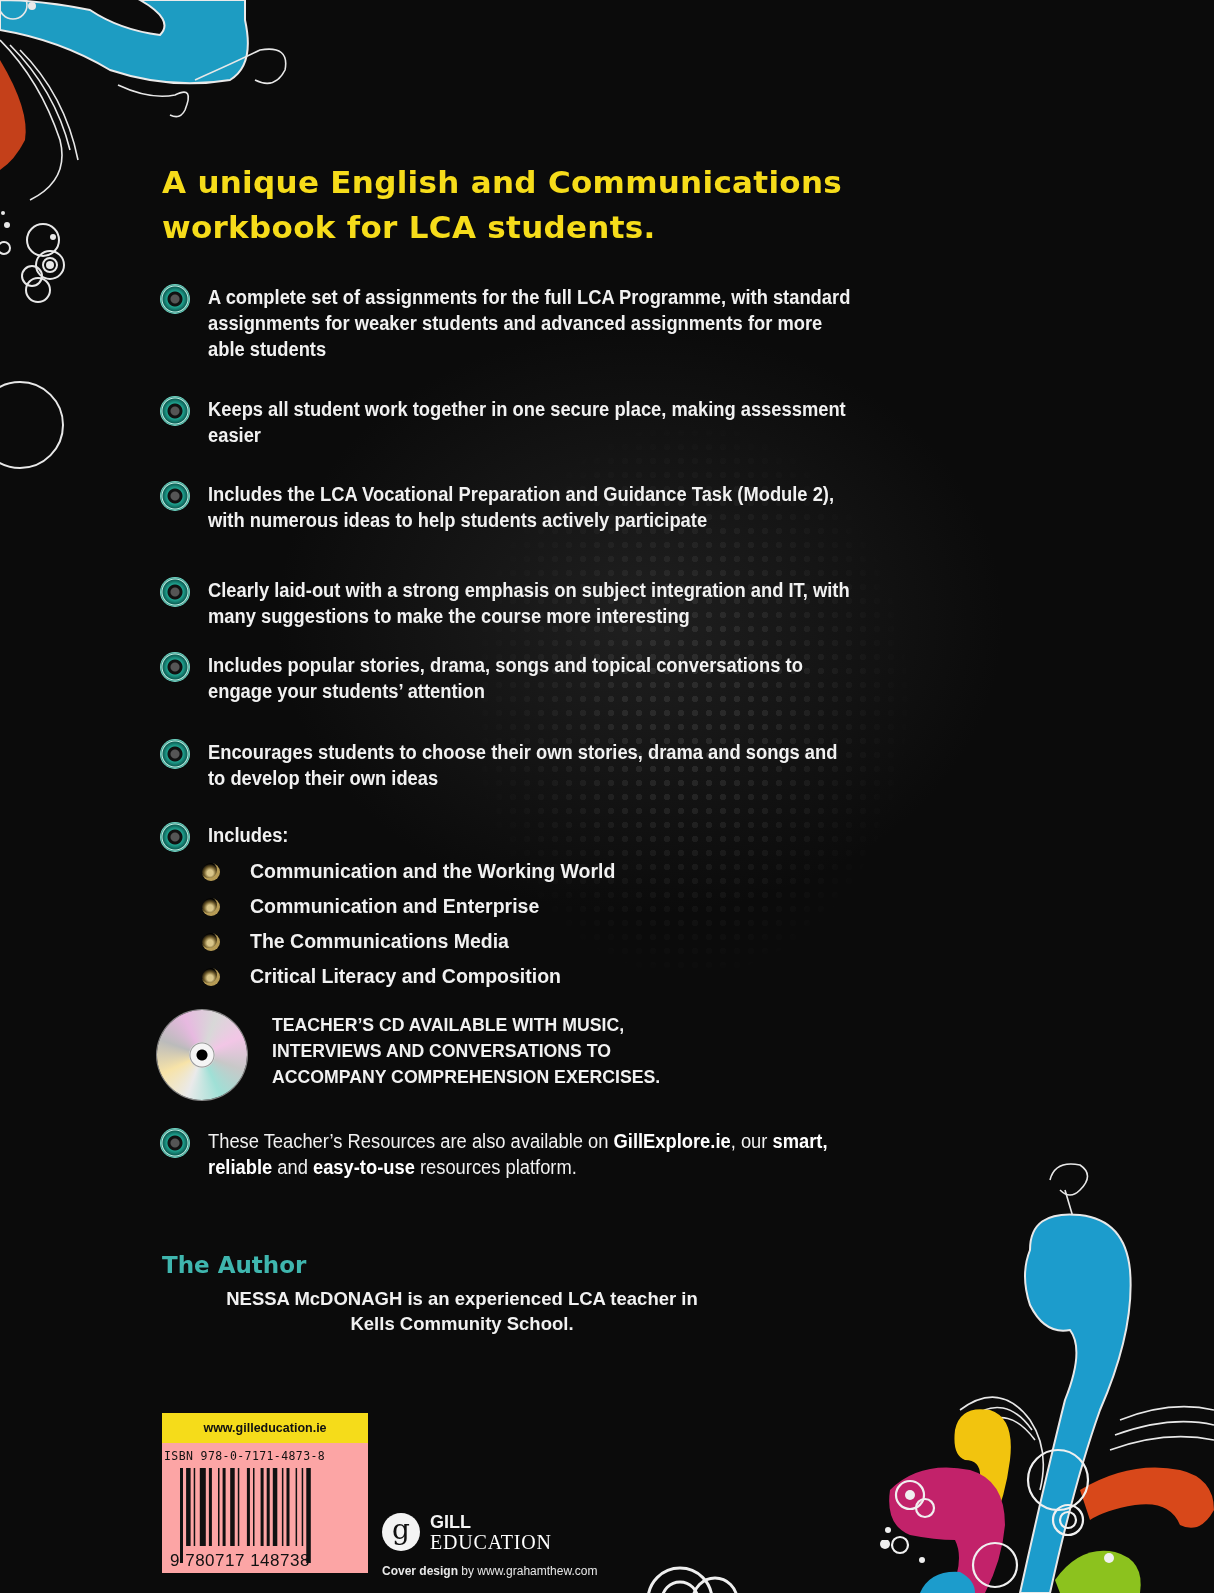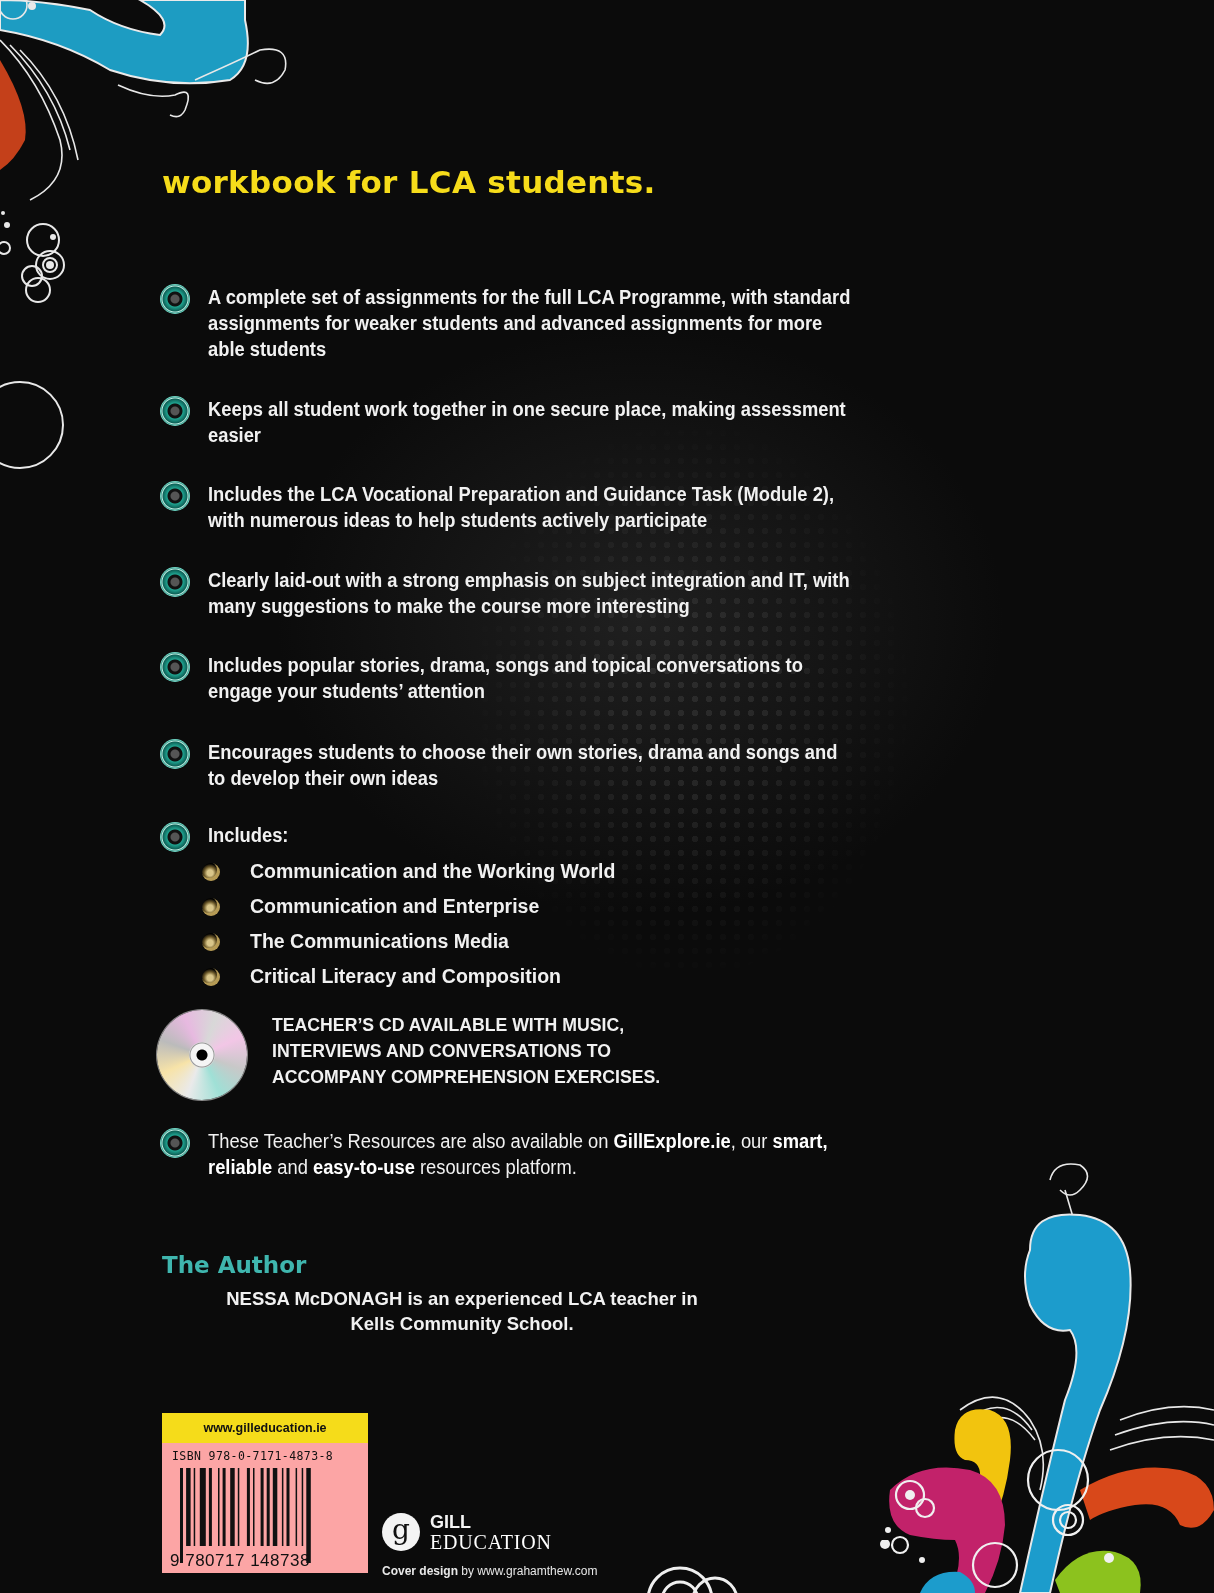--- a/index.html
+++ b/index.html
@@ -91,21 +91,21 @@
     position:absolute; left:162px; top:1413px; width:206px; height:160px;
     background:#fca5a5;
   }
   .barcode-url {
     height:30px; background:#f5dc1a; color:#111;
     font-family:"Liberation Sans", sans-serif; font-weight:bold;
     font-size:12.5px; text-align:center; line-height:30px;
   }
   .isbn {
     font-family:"DejaVu Sans Mono", monospace; font-size:11.5px; color:#111;
-    padding-left:10px; margin-top:6px; letter-spacing:0.4px;
+    padding-left:2px; margin-top:6px; letter-spacing:0.4px;
   }
   .bars { position:absolute; left:12px; top:55px; width:185px; height:95px; }
   .barnum {
     position:absolute; left:8px; bottom:2px; font-family:"Liberation Sans", sans-serif;
     font-size:17px; color:#111; background:transparent; letter-spacing:0.5px;
   }
 
   .gill { position:absolute; left:382px; top:1512px; display:flex; align-items:center; }
   .gill-g {
     width:38px; height:38px; border-radius:50%; background:#f4f4f4; color:#111;
@@ -195,20 +195,21 @@
     <circle cx="40" cy="60" r="18"></circle>
     <circle cx="75" cy="60" r="22"></circle>
   </g>
   <g fill="#efefef">
     <circle cx="245" cy="4" r="5"></circle>
     <circle cx="282" cy="20" r="3"></circle>
   </g>
 </svg>
 
 <div class="headline">
+  <div>A unique English and Communications</div>
   <div>workbook for LCA students.</div>
 </div>
 
 <div class="bullets">
   <div class="bullet" style="top:0px">
     <span class="speaker"></span>
     <div class="btext">
       <div>A complete set of assignments for the full LCA Programme, with standard</div>
       <div>assignments for weaker students and advanced assignments for more</div>
       <div>able students</div>
@@ -221,21 +222,21 @@
       <div>easier</div>
     </div>
   </div>
   <div class="bullet" style="top:197px">
     <span class="speaker"></span>
     <div class="btext">
       <div>Includes the LCA Vocational Preparation and Guidance Task (Module 2),</div>
       <div>with numerous ideas to help students actively participate</div>
     </div>
   </div>
-  <div class="bullet" style="top:283px">
+  <div class="bullet" style="top:293px">
     <span class="speaker"></span>
     <div class="btext">
       <div>Clearly laid-out with a strong emphasis on subject integration and IT, with</div>
       <div>many suggestions to make the course more interesting</div>
     </div>
   </div>
   <div class="bullet" style="top:368px">
     <span class="speaker"></span>
     <div class="btext">
       <div>Includes popular stories, drama, songs and topical conversations to</div>

